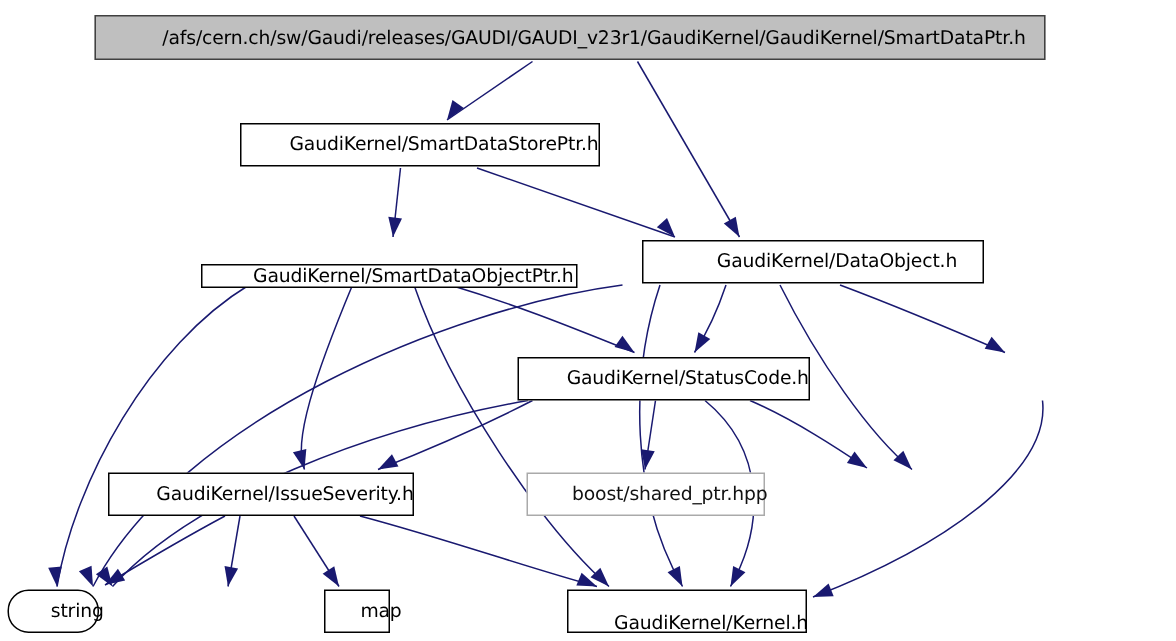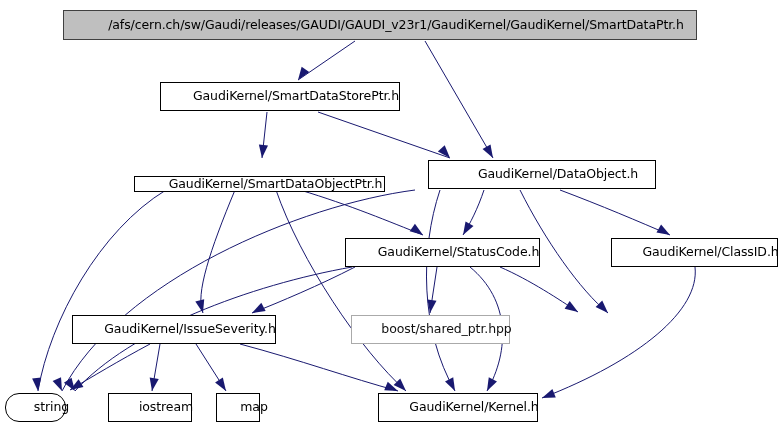--- a/index.html
+++ b/index.html
@@ -95,34 +95,28 @@
     </div>
     <div class="node" style="left: 134px; top: 176px; width: 251px; height: 16px;">
       <span class="label">GaudiKernel/SmartDataObjectPtr.h</span>
     </div>
     <div class="node" style="left: 428px; top: 160px; width: 228px; height: 29px;">
       <span class="label">GaudiKernel/DataObject.h</span>
     </div>
     <div class="node" style="left: 345px; top: 238px; width: 195px; height: 29px;">
       <span class="label">GaudiKernel/StatusCode.h</span>
     </div>
-    <div class="node" style="left: 611px; top: 238px; width: 167px; height: 29px;">
-      <span class="label">GaudiKernel/ClassID.h</span>
-    </div>
     <div class="node" style="left: 72px; top: 315px; width: 204px; height: 29px;">
       <span class="label">GaudiKernel/IssueSeverity.h</span>
     </div>
     <div class="node external" style="left: 351px; top: 315px; width: 159px; height: 29px; text-align: center;">
       <span class="label">boost/shared_ptr.hpp</span>
     </div>
     <div class="node" style="left: 5px; top: 393px; width: 61px; height: 29px; border-radius: 14px;">
       <span class="label">string</span>
     </div>
-    <div class="node" style="left: 108px; top: 393px; width: 84px; height: 29px;">
-      <span class="label">iostream</span>
-    </div>
     <div class="node" style="left: 216px; top: 393px; width: 44px; height: 29px;">
       <span class="label">map</span>
     </div>
-    <div class="node" style="left: 378px; top: 393px; width: 160px; height: 29px;">
+    <div class="node" style="left: 378px; top: 393px; width: 160px; height: 29px; align-items: flex-end;">
       <span class="label">GaudiKernel/Kernel.h</span>
     </div>
   </div>
 
 </body></html>

